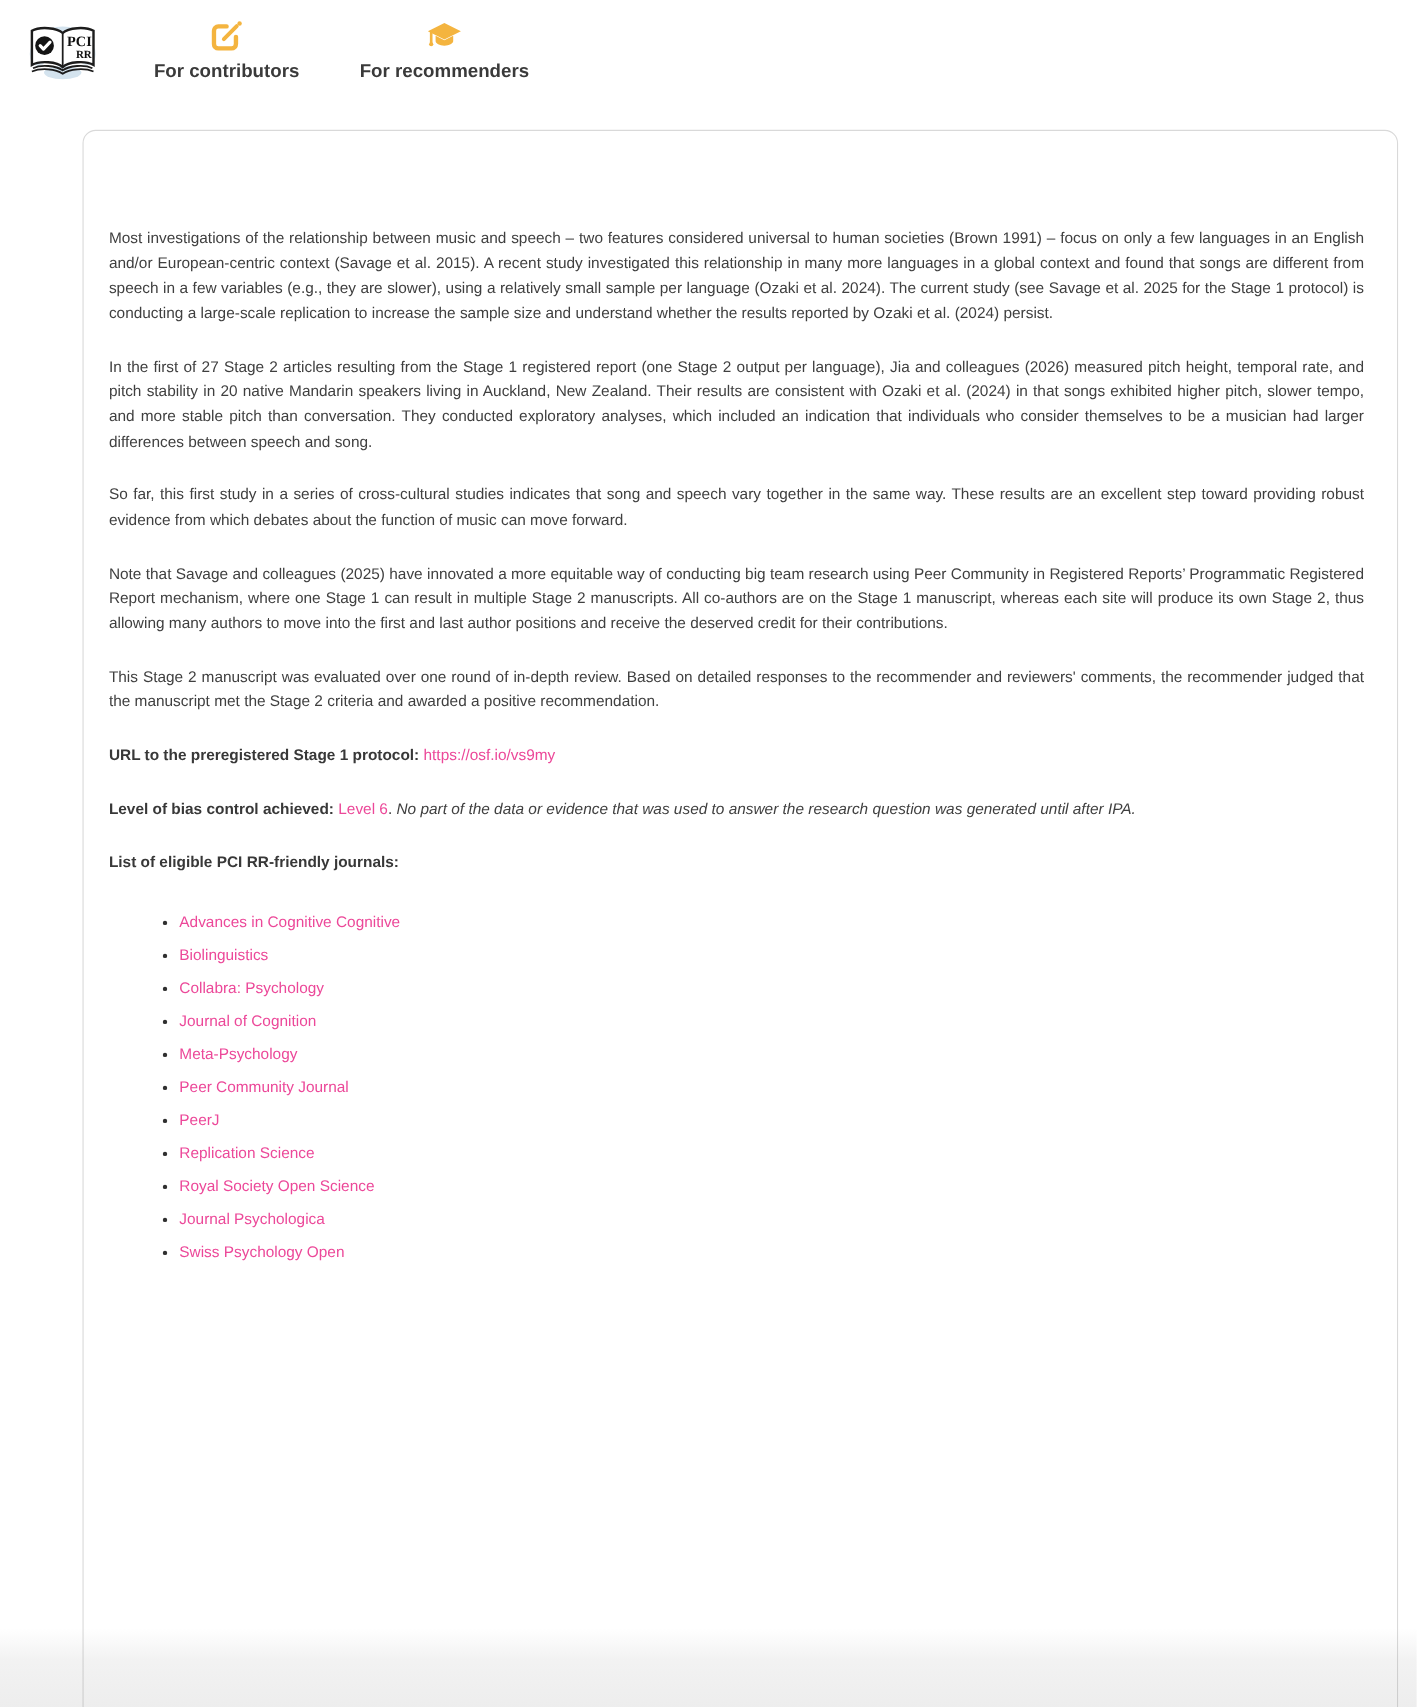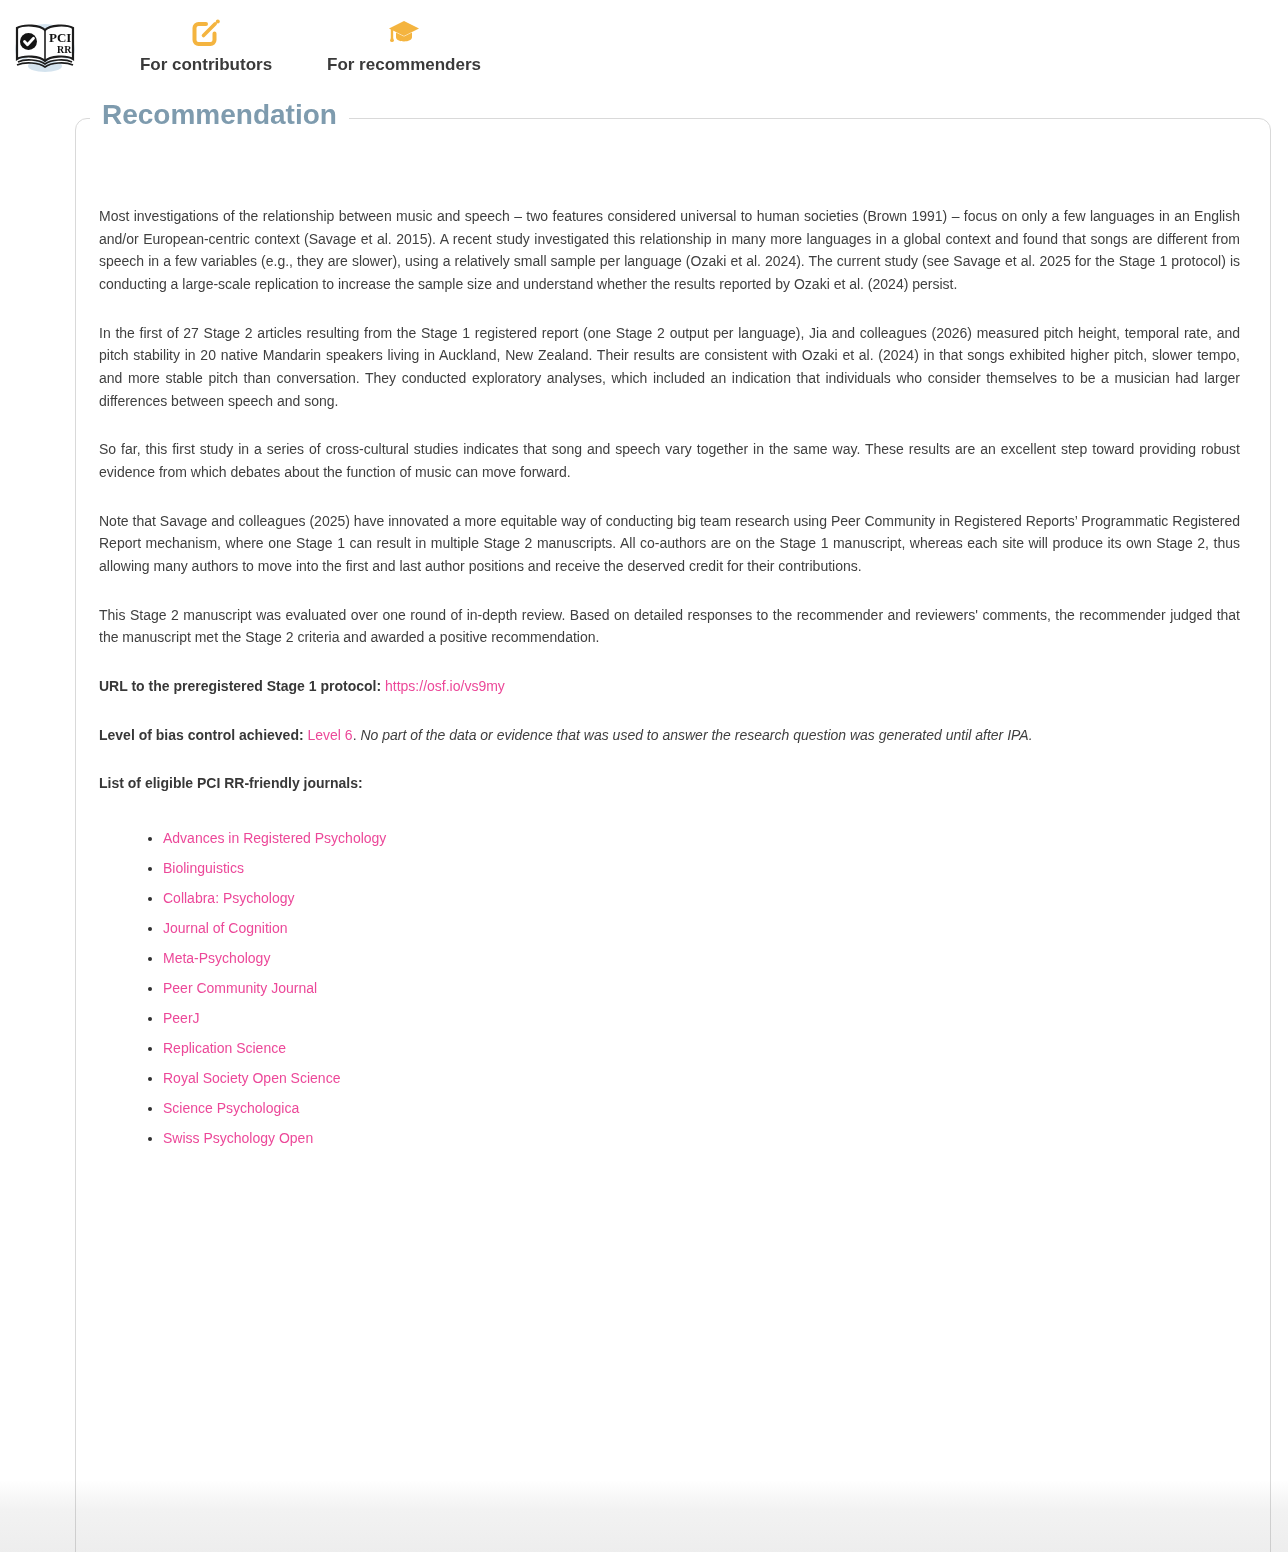--- a/index.html
+++ b/index.html
@@ -17,21 +17,21 @@
   }
 
   
   .site-header {
     position: absolute;
     top: 0; left: 0; right: 0;
     height: 96px;
   }
   .logo-link {
     position: absolute;
-    top: 20px; left: 10px;
+    top: 20px; left: 22px;
     width: 70px; height: 56px;
     display: block;
     text-decoration: none;
     text-align: right;
   }
   .nav-item {
     position: absolute;
     top: 18px;
     display: flex;
     flex-direction: column;
@@ -155,21 +155,20 @@
         <path d="M22.5 14.5 v6.5 a4 4 0 0 1 -4 4 h-12 a4 4 0 0 1 -4 -4 v-12 a4 4 0 0 1 4 -4 h7.5" fill="none" stroke="#F4B43F" stroke-width="4" stroke-linecap="round"></path>
         <path d="M11.5 16.5 L23.2 4.8" stroke="#F4B43F" stroke-width="3.6" stroke-linecap="round"></path>
         <circle cx="25.8" cy="2.4" r="2" fill="#F4B43F"></circle>
       </svg>
     </span>
     <span class="nav-label">For contributors</span>
   </a>
 </header>
 
 <section class="panel">
-  <h2 class="panel-title">Recommendation</h2>
 
   <div class="panel-content">
     <p>Most investigations of the relationship between music and speech – two features considered universal to human societies (Brown 1991) – focus on only a few languages in an English and/or European-centric context (Savage et al. 2015). A recent study investigated this relationship in many more languages in a global context and found that songs are different from speech in a few variables (e.g., they are slower), using a relatively small sample per language (Ozaki et al. 2024). The current study (see Savage et al. 2025 for the Stage 1 protocol) is conducting a large-scale replication to increase the sample size and understand whether the results reported by Ozaki et al. (2024) persist.</p>
     <p>In the first of 27 Stage 2 articles resulting from the Stage 1 registered report (one Stage 2 output per language), Jia and colleagues (2026) measured pitch height, temporal rate, and pitch stability in 20 native Mandarin speakers living in Auckland, New Zealand. Their results are consistent with Ozaki et al. (2024) in that songs exhibited higher pitch, slower tempo, and more stable pitch than conversation. They conducted exploratory analyses, which included an indication that individuals who consider themselves to be a musician had larger differences between speech and song.</p>
     <p>So far, this first study in a series of cross-cultural studies indicates that song and speech vary together in the same way. These results are an excellent step toward providing robust evidence from which debates about the function of music can move forward.</p>
     <p>Note that Savage and colleagues (2025) have innovated a more equitable way of conducting big team research using Peer Community in Registered Reports’ Programmatic Registered Report mechanism, where one Stage 1 can result in multiple Stage 2 manuscripts. All co-authors are on the Stage 1 manuscript, whereas each site will produce its own Stage 2, thus allowing many authors to move into the first and last author positions and receive the deserved credit for their contributions.</p>
     <p>This Stage 2 manuscript was evaluated over one round of in-depth review. Based on detailed responses to the recommender and reviewers' comments, the recommender judged that the manuscript met the Stage 2 criteria and awarded a positive recommendation.</p>
 
     <p>
       <span class="bold-label">URL to the preregistered Stage 1 protocol:</span>
@@ -180,28 +179,28 @@
       <span class="bold-label">Level of bias control achieved:</span>
       <a class="text-link">Level 6</a><span>.</span>
       <em class="italic-note">No part of the data or evidence that was used to answer the research question was generated until after IPA.</em>
     </p>
 
     <p>
       <span class="bold-label">List of eligible PCI RR-friendly journals:</span>
     </p>
 
     <ul class="journals-list">
-      <li><a class="text-link">Advances in Registered Psychology</a></li>
+      <li><a class="text-link">Advances in Cognitive Cognitive</a></li>
       <li><a class="text-link">Biolinguistics</a></li>
       <li><a class="text-link">Collabra: Psychology</a></li>
       <li><a class="text-link">Journal of Cognition</a></li>
       <li><a class="text-link">Meta-Psychology</a></li>
       <li><a class="text-link">Peer Community Journal</a></li>
       <li><a class="text-link">PeerJ</a></li>
       <li><a class="text-link">Replication Science</a></li>
       <li><a class="text-link">Royal Society Open Science</a></li>
-      <li><a class="text-link">Science Psychologica</a></li>
+      <li><a class="text-link">Journal Psychologica</a></li>
       <li><a class="text-link">Swiss Psychology Open</a></li>
     </ul>
   </div>
 </section>
 
 <div class="bottom-fade"></div>
 
 </body></html>

